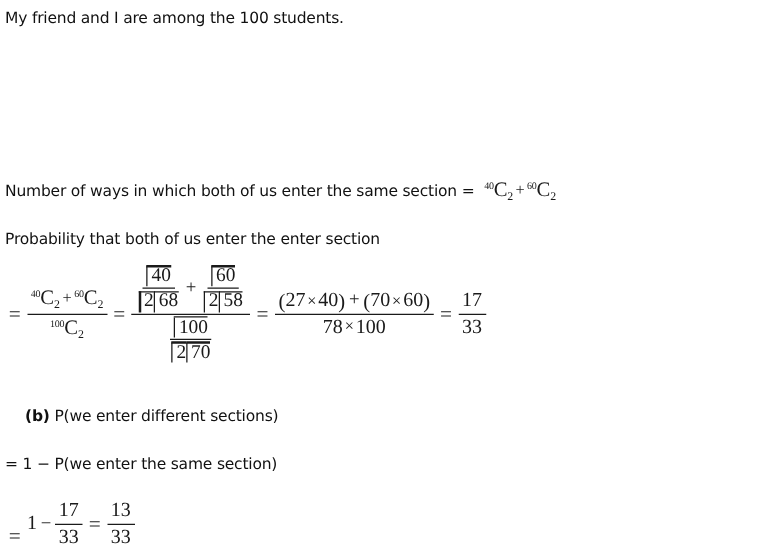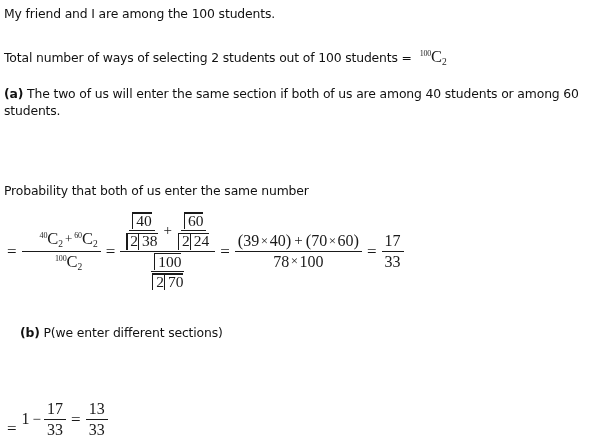--- a/index.html
+++ b/index.html
@@ -37,21 +37,20 @@
     font-weight: bold;
   }
 
   
   .ncr {
     font-family: "Liberation Serif", serif;
     display: inline-block;
     position: relative;
     white-space: nowrap;
     color: #1a1a1a;
-    margin-left: 15px;
   }
   .ncr .pre {
     font-size: 8px;
     vertical-align: 0.72em;
     letter-spacing: -0.2px;
   }
   .ncr .big {
     font-size: 16.5px;
   }
   .ncr .sub {
@@ -158,35 +157,31 @@
 </style>
 </head>
 <body>
 
 <div class="page">
 
   <div class="prose" style="left:4px; top:5px; width:590px;">
     <span>My friend and I are among the 100 students.</span>
   </div>
 
-  <div class="prose" style="left:4px; top:45px; width:590px;">
-    <span>Total number of ways of selecting 2 students out of 100 students =</span>
+
+
+  <div class="prose" style="left:4px; top:140px; width:590px;">
+    <span>Number of ways in which both of us enter the same section =</span>
     <span class="ncr" style="margin-left:4px;">
-      <span class="pre">100</span><span class="big">C</span><span class="sub">2</span>
-    </span>
-  </div>
-
-  <div class="prose" style="left:4px; top:85px; width:588px;">
-    <span class="lbl">(a)</span>
-    <span>The two of us will enter the same section if both of us are among 40 students or among 60 students.</span>
-  </div>
-
+      <span class="pre">40</span><span class="big">C</span><span class="sub">2</span><span class="plus">+</span><span class="pre">60</span><span class="big">C</span><span class="sub">2</span>
+    </span>
+  </div>
 
   <div class="prose" style="left:4px; top:182px; width:590px;">
-    <span>Probability that both of us enter the same number</span>
+    <span>Probability that both of us enter the enter section</span>
   </div>
 
   <div class="math" style="left:2px; top:205px; height:92px;">
 
     <span class="eq">=</span>
 
     <span class="frac">
       <span class="num">
         <span class="ncr">
           <span class="pre">40</span><span class="big">C</span><span class="sub">2</span><span class="plus">+</span><span class="pre">60</span><span class="big">C</span><span class="sub">2</span>
@@ -204,35 +199,35 @@
     <span class="frac">
       <span class="num">
 
         <span class="frac">
           <span class="num">
             <span class="fact">40</span>
           </span>
           <span class="den">
             <span class="factgrp">
               <span class="fact">2</span>
-                <span class="fact">38</span>
+                <span class="fact">68</span>
             </span>
           </span>
         </span>
 
         <span class="op">+</span>
 
         <span class="frac">
           <span class="num">
             <span class="fact">60</span>
           </span>
           <span class="den">
             <span class="factgrp">
               <span class="fact">2</span>
-                <span class="fact">24</span>
+                <span class="fact">58</span>
             </span>
           </span>
         </span>
       </span>
 
       <span class="den">
 
         <span class="frac">
           <span class="num">
             <span class="fact">100</span>
@@ -245,21 +240,21 @@
           </span>
         </span>
       </span>
     </span>
 
     <span class="eq">=</span>
 
     <span class="frac">
       <span class="num f16">
         <span class="paren">(</span>
-          <span class="f16">39</span>
+          <span class="f16">27</span>
           <span class="times">×</span>
           <span class="f16">40</span>
           <span class="paren">)</span>
           <span class="op">+</span>
           <span class="paren">(</span>
           <span class="f16">70</span>
           <span class="times">×</span>
           <span class="f16">60</span>
           <span class="paren">)</span>
       </span>
@@ -276,20 +271,23 @@
       <span class="num f16">17</span>
       <span class="den f16">33</span>
     </span>
   </div>
 
   <div class="prose" style="left:20px; top:324px; width:590px;">
     <span class="lbl">(b)</span>
     <span>P(we enter different sections)</span>
   </div>
 
+  <div class="prose" style="left:4px; top:362px; width:590px;">
+    <span>= 1 − P(we enter the same section)</span>
+  </div>
 
   <div class="math" style="left:2px; top:396px; height:42px; align-items:flex-end;">
     <span class="eq" style="align-self:flex-end; padding-bottom:1px;">=</span>
 
     <span class="math" style="position:relative; left:0; top:0; align-items:center;">
       <span class="f16" style="align-self:center;">1</span>
       <span class="op">−</span>
 
       <span class="frac">
         <span class="num f16">17</span>

